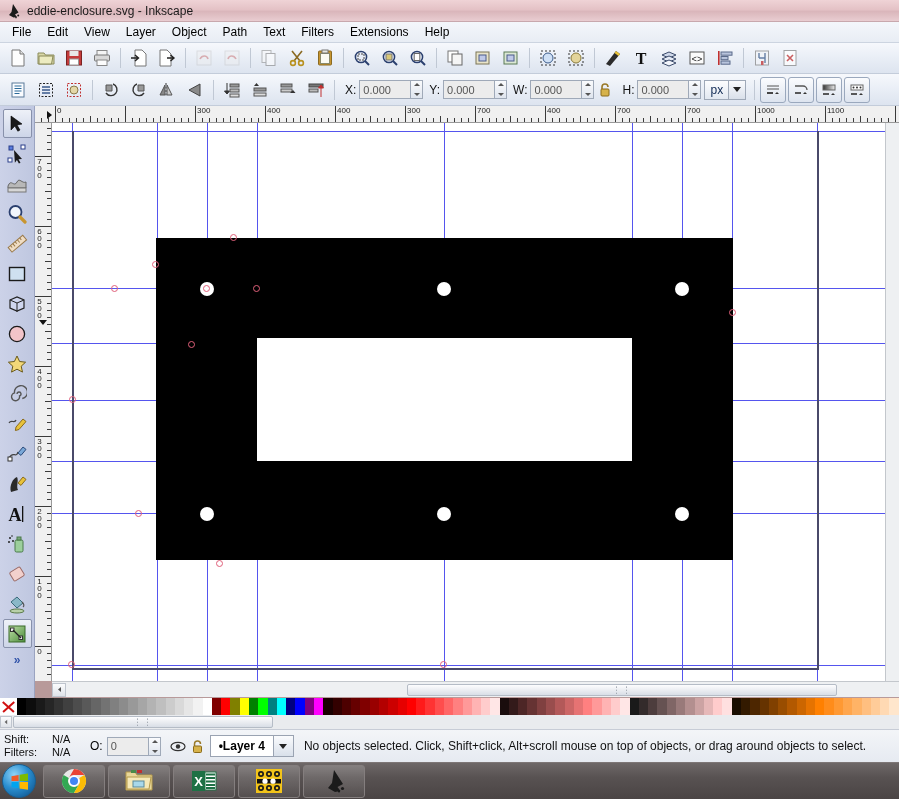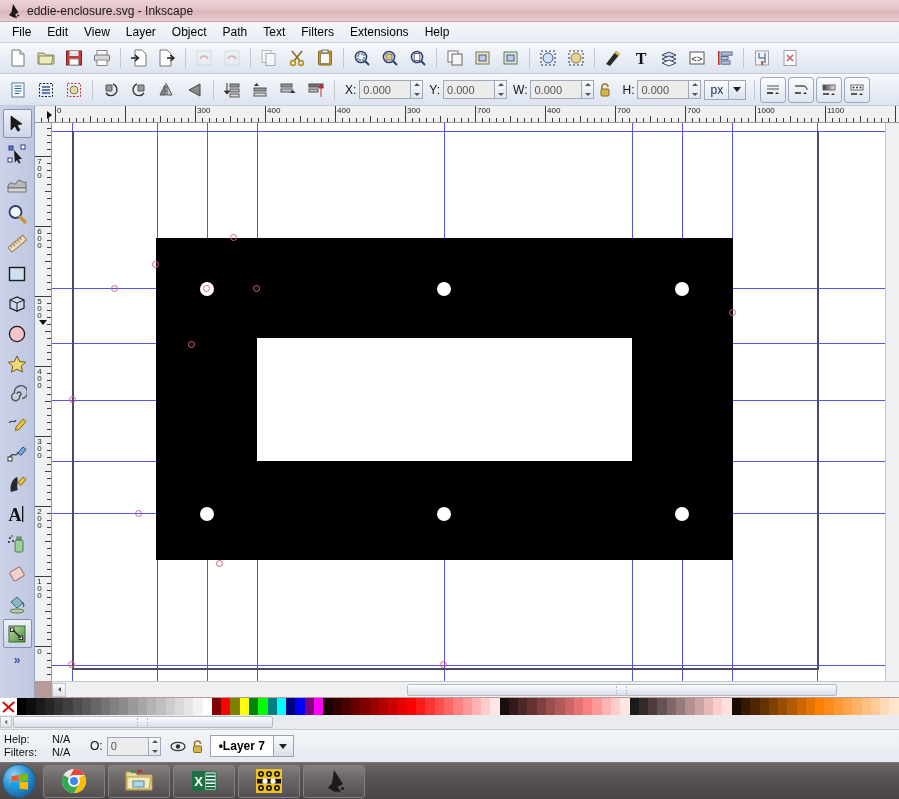--- a/index.html
+++ b/index.html
@@ -1110,21 +1110,21 @@
         </svg>
     </div>
     <div class="sb-thumb" style="width:260px;margin-left:1px">
       <span class="grip">⋮⋮</span>
     </div>
   </div>
 
   <div id="statusbar">
     <div class="fs-block">
       <div class="fs-row">
-        <span class="fs-key">Help:</span>
+        <span class="fs-key">Shift:</span>
         <span class="fs-val">N/A</span>
       </div>
       <div class="fs-row">
         <span class="fs-key">Filters:</span>
         <span class="fs-val">N/A</span>
       </div>
     </div>
     <span class="op-label">O:</span>
     <span class="spinwrap">
       <input class="spininput" style="width: 42px;" readonly="" value="0">
@@ -1139,25 +1139,26 @@
           <circle cx="8" cy="6.5" r="2.2" fill="#333"></circle>
         </svg>
     </span>
     <span style="margin-left:5px;display:flex;align-items:center">
       <svg width="13" height="15" viewBox="0 0 13 15">
           <path d="M3.5 7V5a3 3 0 0 1 6 0" fill="none" stroke="#9a7a2a" stroke-width="1.5"></path>
           <rect x="2.5" y="7" width="8" height="6.5" rx="1" fill="#d6b24a" stroke="#8a6a1a"></rect>
         </svg>
     </span>
     <span class="layerbox">
-      <span class="lname">•Layer 7</span>
+      <span class="lname">•Layer 4</span>
       <span class="larrow">
           <i class="caret-dn"></i>
         </span>
     </span>
+    <span id="statusmsg">No objects selected. Click, Shift+click, Alt+scroll mouse on top of objects, or drag around objects to select.</span>
   </div>
 
   <div id="taskbar">
     <div class="start-orb">
       <svg width="19" height="19" viewBox="0 0 19 19">
         <path d="M1.5 4.3L8.6 3v6.1H1.5z" fill="#f05a28"></path>
         <path d="M9.6 2.8L18 1.5v7.6H9.6z" fill="#7cbb00"></path>
         <path d="M1.5 10.1h7.1v6.1L1.5 15z" fill="#00a4ef"></path>
         <path d="M9.6 10.1H18v7.6l-8.4-1.3z" fill="#ffb900"></path>
       </svg>

